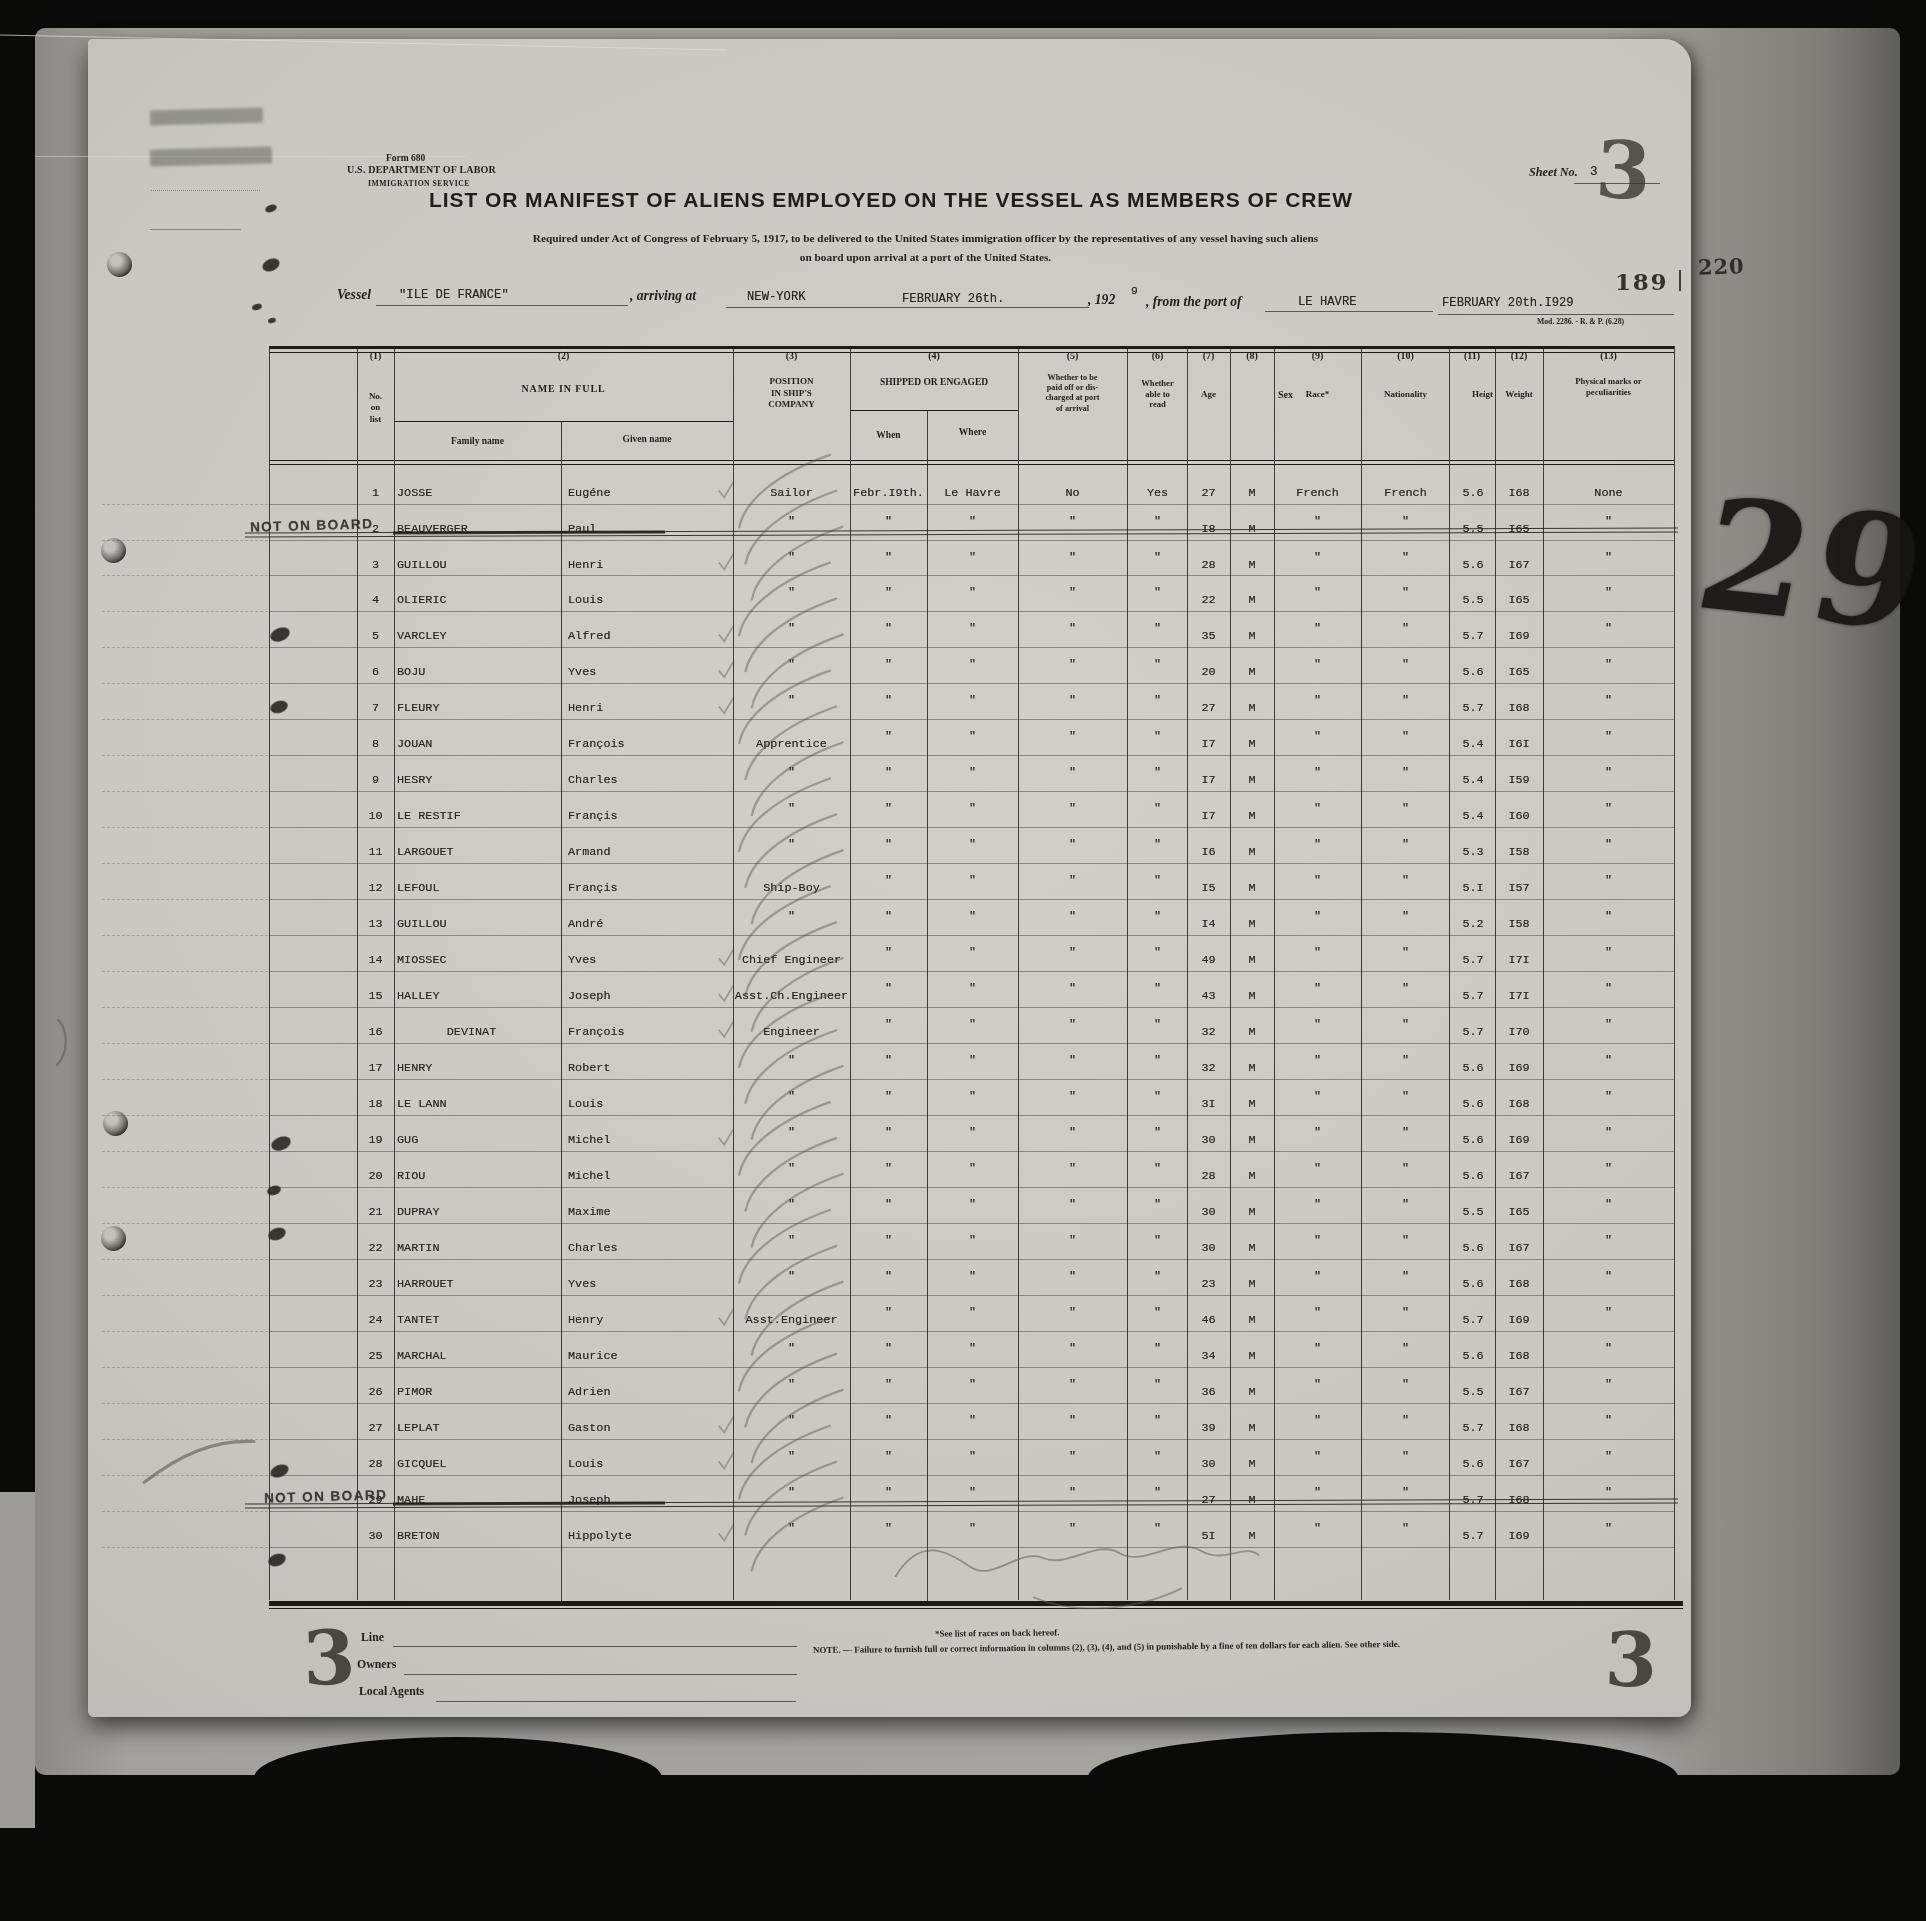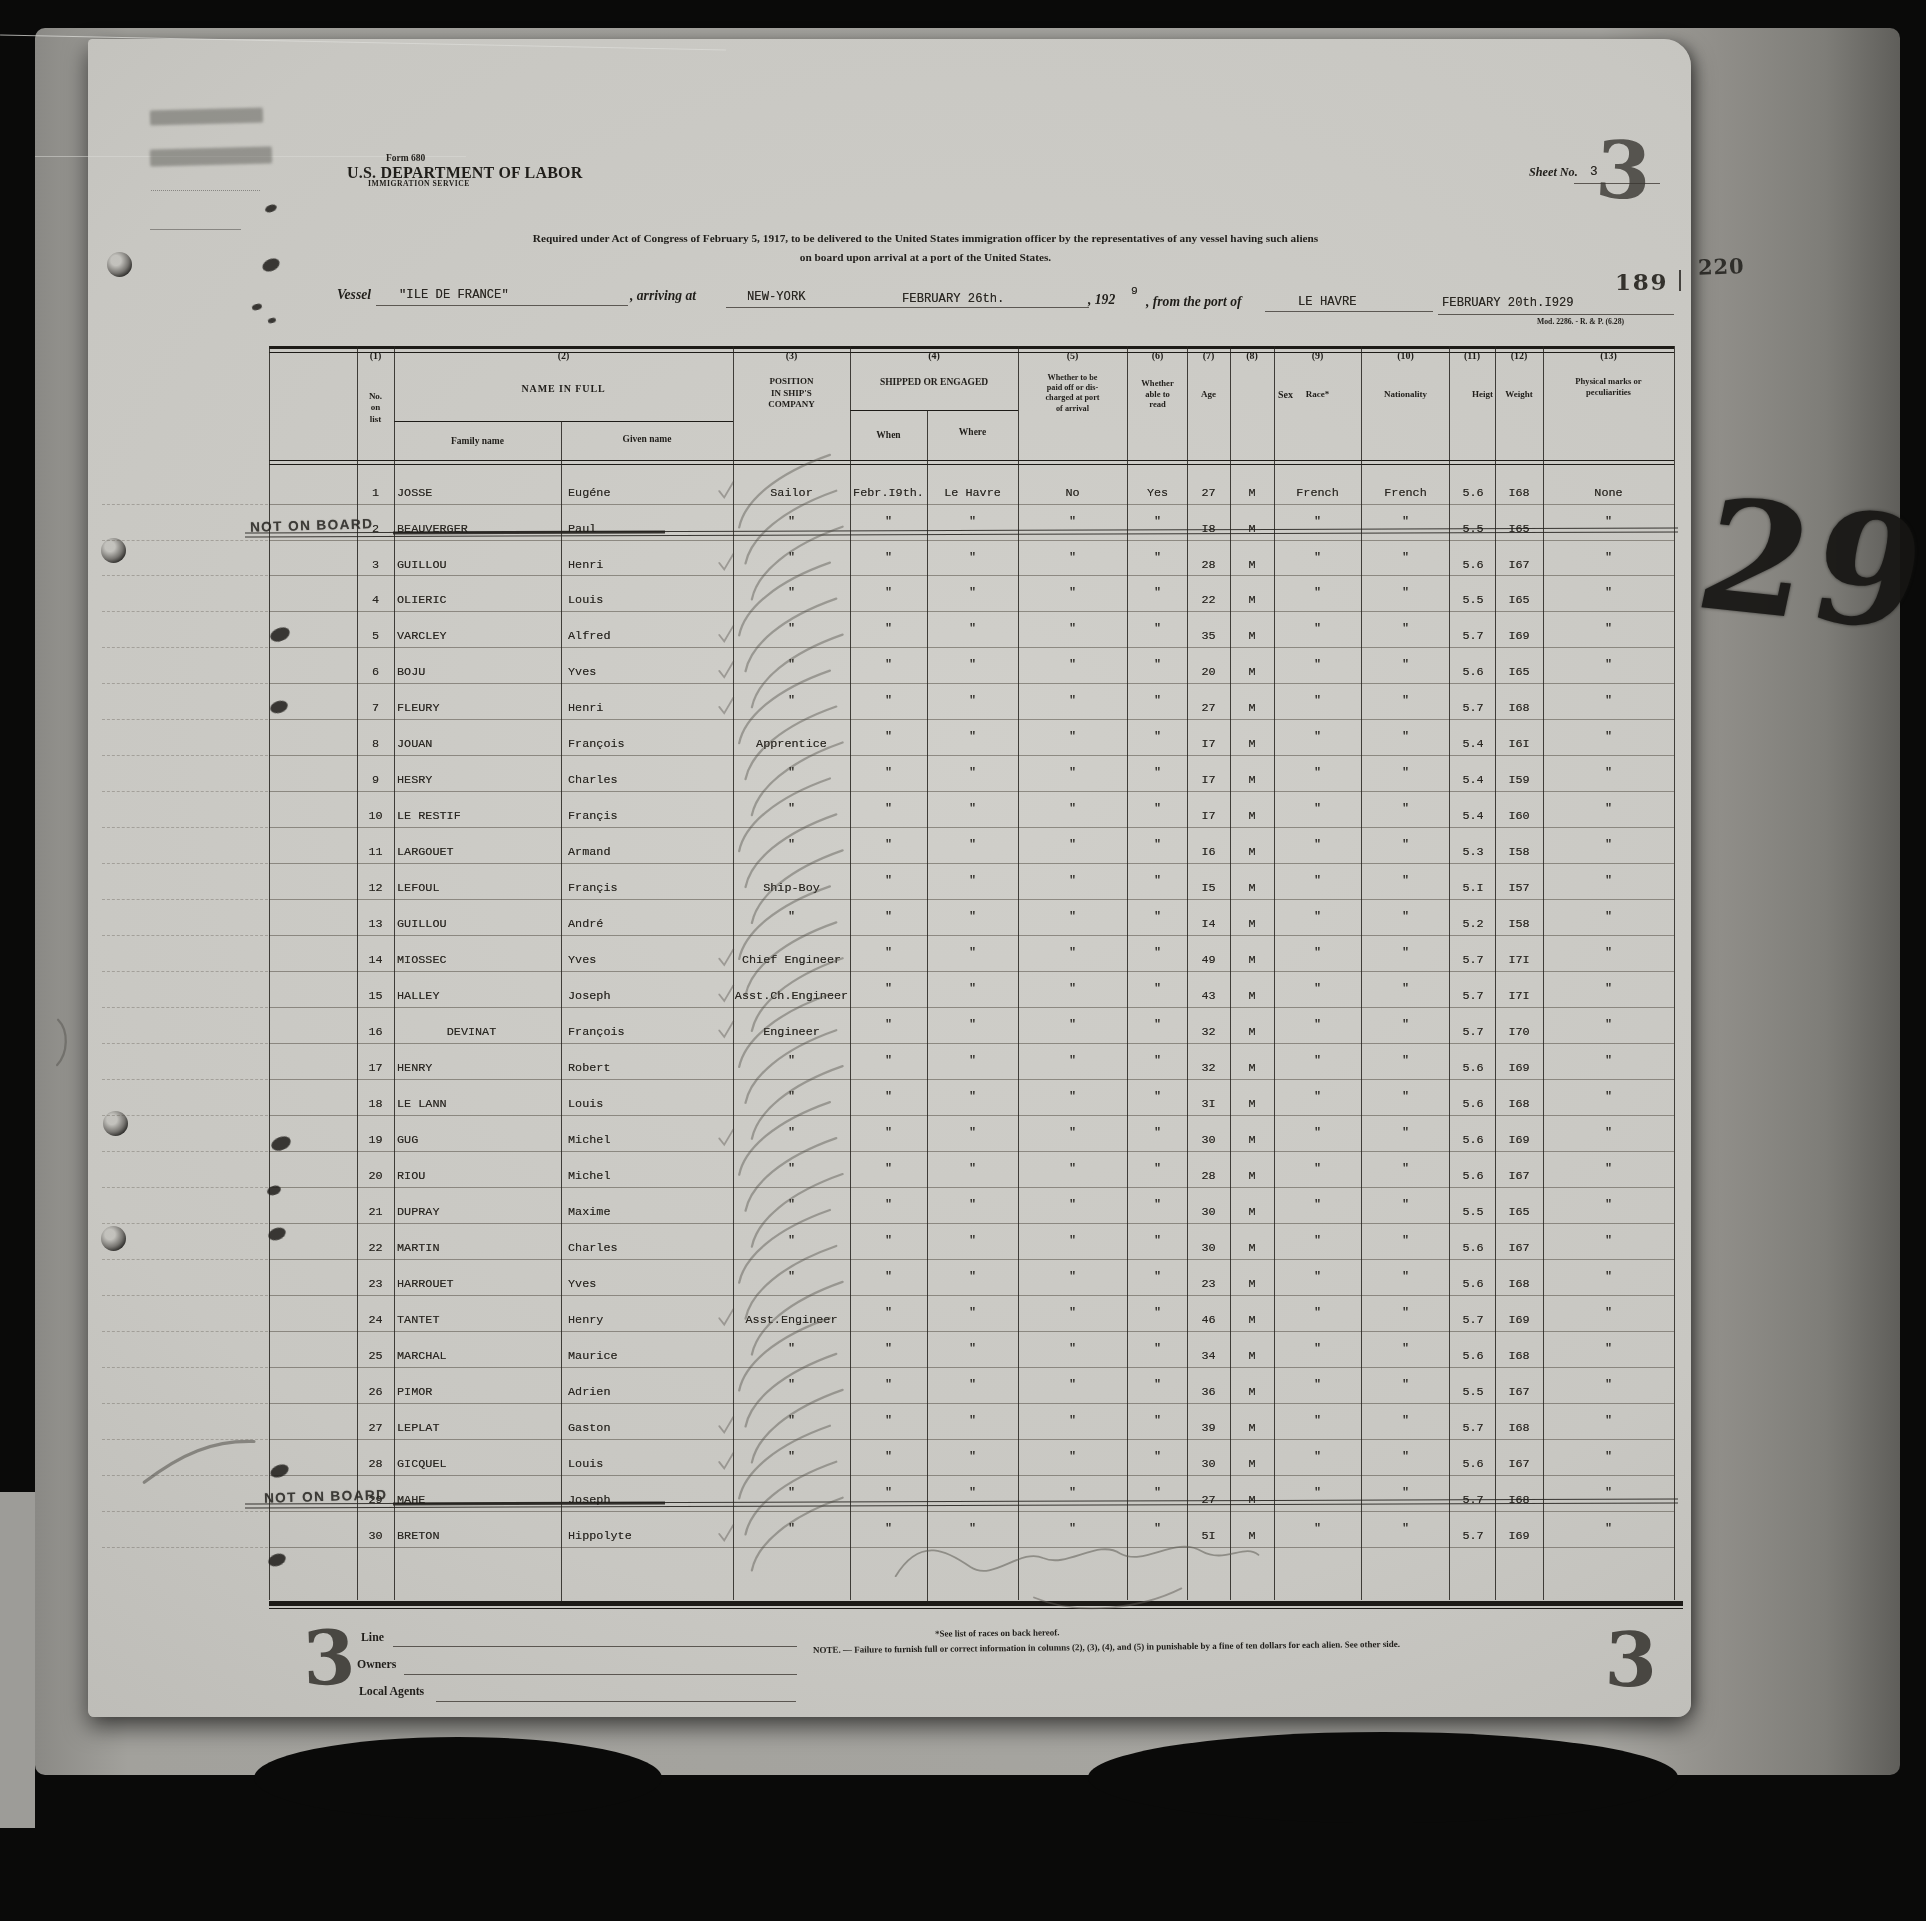--- a/index.html
+++ b/index.html
@@ -59,32 +59,33 @@
   <div class="ghost" style="left:150px;top:148px;width:122px;height:17px;transform:rotate(-1.5deg);"></div>
   <div style="position:absolute;left:151px;top:190px;width:109px;border-top:1.8px dotted rgba(40,38,34,.4);filter:blur(0.5px);"></div>
   <div style="position:absolute;left:150px;top:229px;width:91px;height:1.4px;background:rgba(40,38,34,.4);filter:blur(0.5px);"></div>
 
   <div class="holering" style="left:107px;top:252px;"></div>
   <div class="holering" style="left:101px;top:538px;"></div>
   <div class="holering" style="left:103px;top:1111px;"></div>
   <div class="holering" style="left:101px;top:1226px;"></div>
 
   <div class="lab" style="left:386px;top:153px;font-size:9.5px;">Form 680</div>
-  <div class="lab" style="left:347px;top:164px;font-size:16px;letter-spacing:0.2px;">U.S. DEPARTMENT OF LABOR</div>
+  <div class="lab" style="left:347px;top:164px;font-size:10px;letter-spacing:0.2px;">U.S. DEPARTMENT OF LABOR</div>
   <div class="lab" style="left:368px;top:179px;font-size:7.7px;letter-spacing:0.5px;">IMMIGRATION SERVICE</div>
 
   <div class="lab it" style="left:1529px;top:165px;font-size:12.2px;">Sheet No.</div>
   <div class="typed" style="left:1590px;top:164px;font-size:12.7px;">3</div>
   <div class="uline" style="left:1574px;top:183px;width:86px;"></div>
   <div class="stamp" style="left:1596px;top:131px;font-size:79px;line-height:1;transform:rotate(3deg);color:rgba(58,55,50,.8);">3</div>
   <div class="stamp" style="left:1615px;top:268px;font-size:23px;letter-spacing:1.8px;color:rgba(35,33,29,.9);">189</div>
   <div style="position:absolute;left:1679px;top:270px;width:2.3px;height:21px;background:rgba(35,33,29,.8);"></div>
   <div class="stamp" style="left:1698px;top:254px;font-size:21px;letter-spacing:0.9px;transform:rotate(-2deg);color:rgba(30,29,26,.85);">220</div>
   <div class="stamp" style="left:1702px;top:488px;font-size:154px;line-height:1;letter-spacing:5.4px;transform:rotate(6deg) skewX(-6deg);color:#161513;opacity:.93;text-shadow:0 0 3.2px rgba(22,21,19,.75);">29</div>
 
+  <div class="title">LIST OR MANIFEST OF ALIENS EMPLOYED ON THE VESSEL AS MEMBERS OF CREW</div>
   <div class="sub" style="top:232px;">Required under Act of Congress of February 5, 1917, to be delivered to the United States immigration officer  by  the representatives of any vessel having such aliens</div>
   <div class="sub" style="top:251px;">on board upon arrival at a port of the United States.</div>
 
   <div class="lab it" style="left:337px;top:287px;font-size:13.6px;">Vessel</div>
   <div class="typed" style="left:399px;top:288px;font-size:12.2px;">"ILE DE FRANCE"</div>
   <div class="uline" style="left:376px;top:305px;width:252px;"></div>
   <div class="lab it" style="left:630px;top:288px;font-size:13.6px;">, arriving at</div>
   <div class="typed" style="left:747px;top:290px;font-size:12.2px;">NEW-YORK</div>
   <div class="typed" style="left:902px;top:292px;font-size:12.2px;">FEBRUARY 26th.</div>
   <div class="uline" style="left:726px;top:307px;width:363px;"></div>

